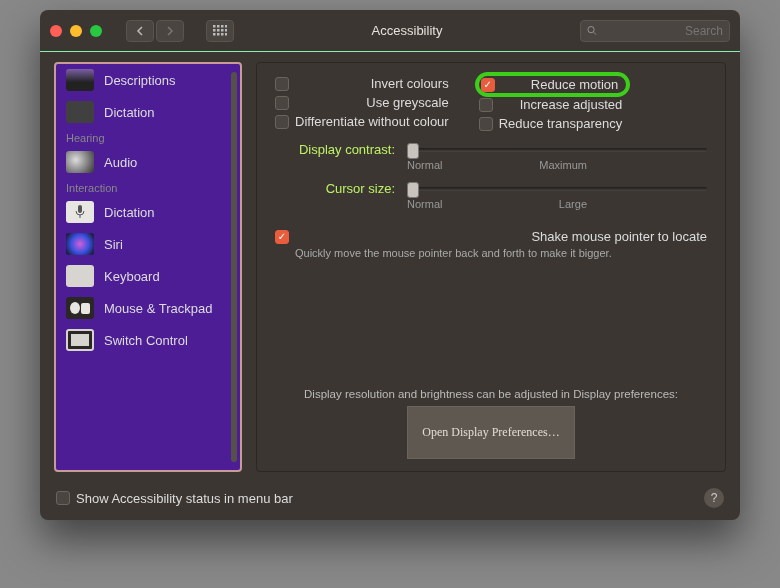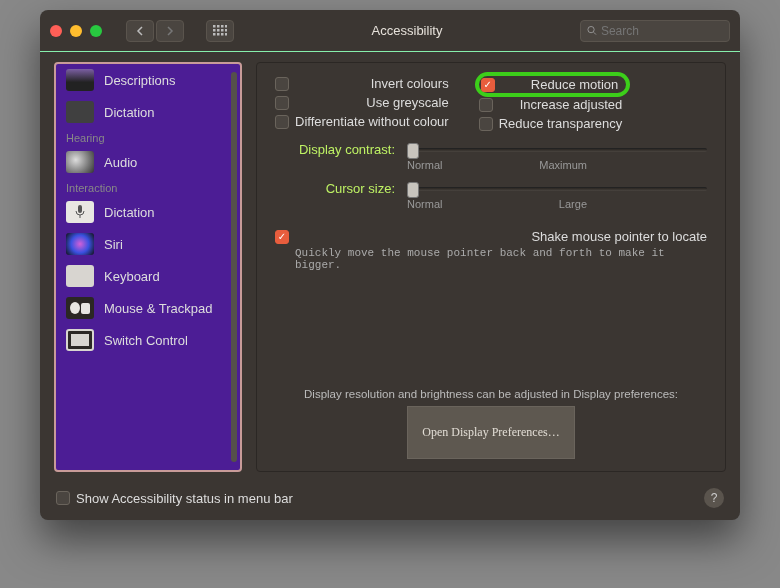--- a/index.html
+++ b/index.html
@@ -19,21 +19,21 @@
   .nav { display: flex; gap: 2px; }
   .nav-btn, .grid-btn {
     width: 28px; height: 22px; background: #4a4540; border: 1px solid #5a544d; border-radius: 4px;
     display:flex; align-items:center; justify-content:center; color:#bbb; font-size:12px;
   }
   .title { flex: 1; text-align: center; font-size: 13px; color: #e6e1da; font-weight: 500; }
   .search {
     width: 150px; height: 22px; background: #4a4540; border: 1px solid #5a544d; border-radius: 4px;
     display: flex; align-items: center; padding: 0 6px; gap: 4px; color: #999; font-size: 12px;
   }
-  .search input { background: none; border: none; outline: none; color: #14b8a6; font-size: 12px; width: 100%; }
+  .search input { background: none; border: none; outline: none; color: #14b8a6; font-size: 12px; width: 100%; text-align: right; }
   .body { flex: 1; display: flex; padding: 10px 14px 10px 14px; gap: 14px; }
   .sidebar {
     width: 188px; border: 2px solid #c89b99; border-radius: 4px; background: #4c1d95;
     display: flex; flex-direction: column; overflow: hidden; position: relative;
   }
   .scrollbar { position:absolute; right:3px; top:8px; bottom:8px; width:6px; background:#55504a; border-radius:3px; }
   .section-label { font-size: 11px; color: #888; padding: 4px 10px 2px; }
   .sidebar-item {
     display: flex; align-items: center; gap: 10px; padding: 5px 10px; font-size: 13px; color: #ddd;
   }
@@ -62,21 +62,21 @@
   .slider-group { margin-top: 10px; }
   .slider-row { display:flex; align-items:center; gap:12px; }
   .slider-label { width:120px; text-align:right; font-size:13px; color:#bef264; }
   .slider {
     flex:1; height:4px; background:linear-gradient(#2a2622,#4a4540); border-radius:2px; position:relative;
     border-top:1px solid #222;
   }
   .slider .thumb{position:absolute;left:0;top:-6px;width:12px;height:16px;background:#c8c4bd;border-radius:3px;border:1px solid #777;}
   .slider-ticks{display:flex;justify-content:space-between;padding:2px 120px 0 132px;font-size:11px;color:#999;}
   .shake { margin-top:18px; }
-  .shake .desc{font-size:11px;color:#aaa;margin-left:20px;margin-top:2px;font-family:Liberation Mono, monospace;}
+  .shake .desc{font-size:11px;color:#aaa;margin-left:20px;margin-top:2px;}
   .footer-note{margin-top:auto;text-align:center;font-size:11.5px;color:#bbb;}
   .open-btn{
     display:block;margin:6px auto 0;background:#5e5850;border:1px solid #6a645c;border-radius:0;
     padding:18px 14px;font-size:12px;color:#e2ddd5;font-family:Liberation Serif, serif;
   }
   .bottombar { padding: 6px 16px 12px; display:flex; align-items:center; }
   .help { margin-left:auto; width:20px;height:20px;border-radius:50%;background:#5a544d;color:#ccc;display:flex;align-items:center;justify-content:center;font-size:12px; }
 </style>
 </head>
 <body>

